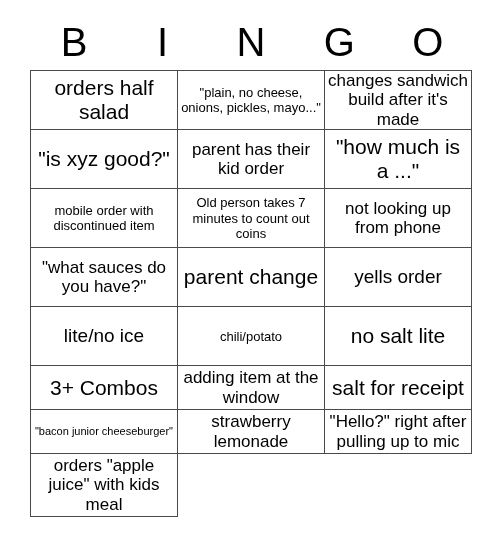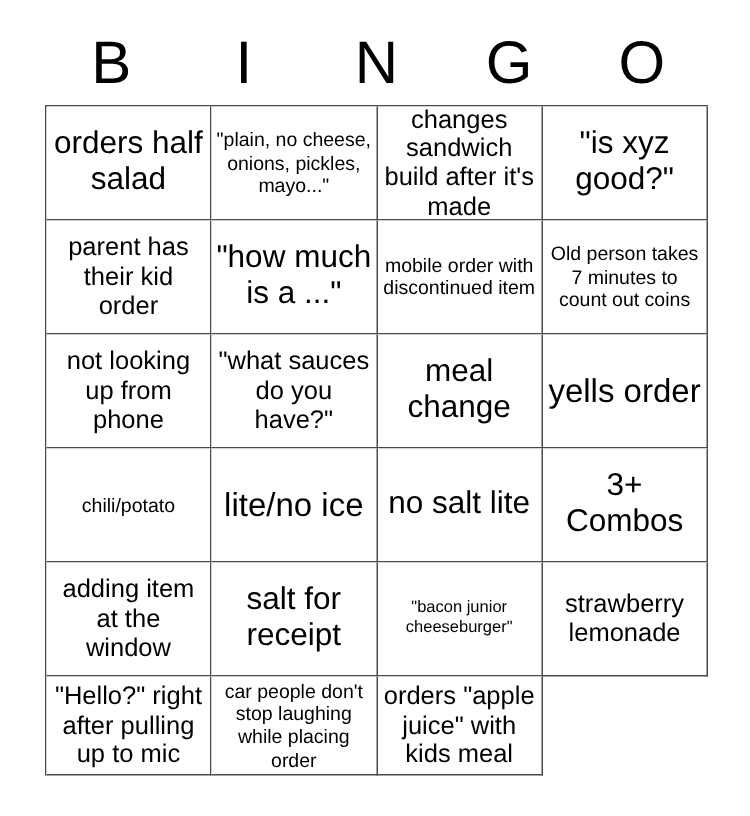--- a/index.html
+++ b/index.html
@@ -46,21 +46,21 @@
   }
 
   
   #bingo-grid {
     position: absolute;
     left: 30px;
     top: 70px;
     width: 442px;
     height: 447px;
     display: grid;
-    grid-template-columns: repeat(4, 1fr);
+    grid-template-columns: repeat(3, 1fr);
     grid-template-rows: repeat(5, 1fr);
     border-top: 1px solid #4a4a4a;
     border-left: 1px solid #4a4a4a;
     box-sizing: border-box;
     background: #ffffff;
   }
 
   .bingo-cell {
     border-right: 1px solid #4a4a4a;
     border-bottom: 1px solid #4a4a4a;
@@ -78,21 +78,21 @@
     width: 100%;
     text-align: center;
     color: #000000;
     line-height: 1.14;
     word-wrap: break-word;
     overflow-wrap: break-word;
     hyphens: none;
   }
 
   
-  .sz-xl  { font-size: 22px; line-height: 1.16; }
+  .sz-xl  { font-size: 19px; line-height: 1.16; }
   .sz-lg  { font-size: 21px; line-height: 1.15; }
   .sz-md  { font-size: 17px; line-height: 1.14; }
   .sz-sm  { font-size: 13px; line-height: 1.18; }
   .sz-xs  { font-size: 11px; line-height: 1.20; }
 </style>
 </head>
 <body>
 
 <div id="bingo-card">
 
@@ -129,30 +129,30 @@
       <div class="bingo-cell">
         <span class="cell-text sz-sm">Old person takes 7 minutes to count out coins</span>
       </div>
       <div class="bingo-cell">
         <span class="cell-text sz-md">not looking up from phone</span>
       </div>
       <div class="bingo-cell">
         <span class="cell-text sz-md">"what sauces do you have?"</span>
       </div>
       <div class="bingo-cell">
-        <span class="cell-text sz-lg">meal change</span>
+        <span class="cell-text sz-lg">parent change</span>
       </div>
       <div class="bingo-cell">
         <span class="cell-text sz-xl">yells order</span>
       </div>
       <div class="bingo-cell">
-        <span class="cell-text sz-sm">chili/potato</span>
+        <span class="cell-text sz-xl">lite/no ice</span>
       </div>
       <div class="bingo-cell">
-        <span class="cell-text sz-xl">lite/no ice</span>
+        <span class="cell-text sz-sm">chili/potato</span>
       </div>
       <div class="bingo-cell">
         <span class="cell-text sz-lg">no salt lite</span>
       </div>
       <div class="bingo-cell">
         <span class="cell-text sz-lg">3+ Combos</span>
       </div>
       <div class="bingo-cell">
         <span class="cell-text sz-md">adding item at the window</span>
       </div>
@@ -162,20 +162,17 @@
       <div class="bingo-cell">
         <span class="cell-text sz-xs">"bacon junior cheeseburger"</span>
       </div>
       <div class="bingo-cell">
         <span class="cell-text sz-md">strawberry lemonade</span>
       </div>
       <div class="bingo-cell">
         <span class="cell-text sz-md">"Hello?" right after pulling up to mic</span>
       </div>
       <div class="bingo-cell">
-        <span class="cell-text sz-sm">car people don't stop laughing while placing order</span>
-      </div>
-      <div class="bingo-cell">
         <span class="cell-text sz-md">orders "apple juice" with kids meal</span>
       </div>
     </div>
 
 </div>
 
 </body></html>

